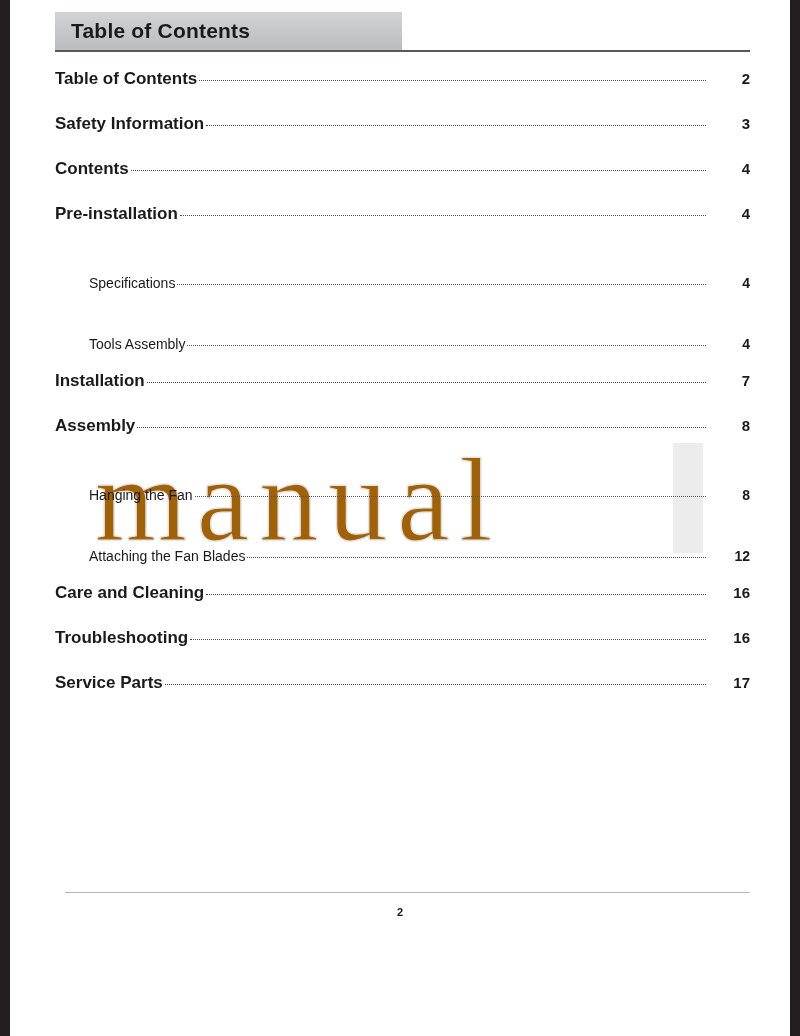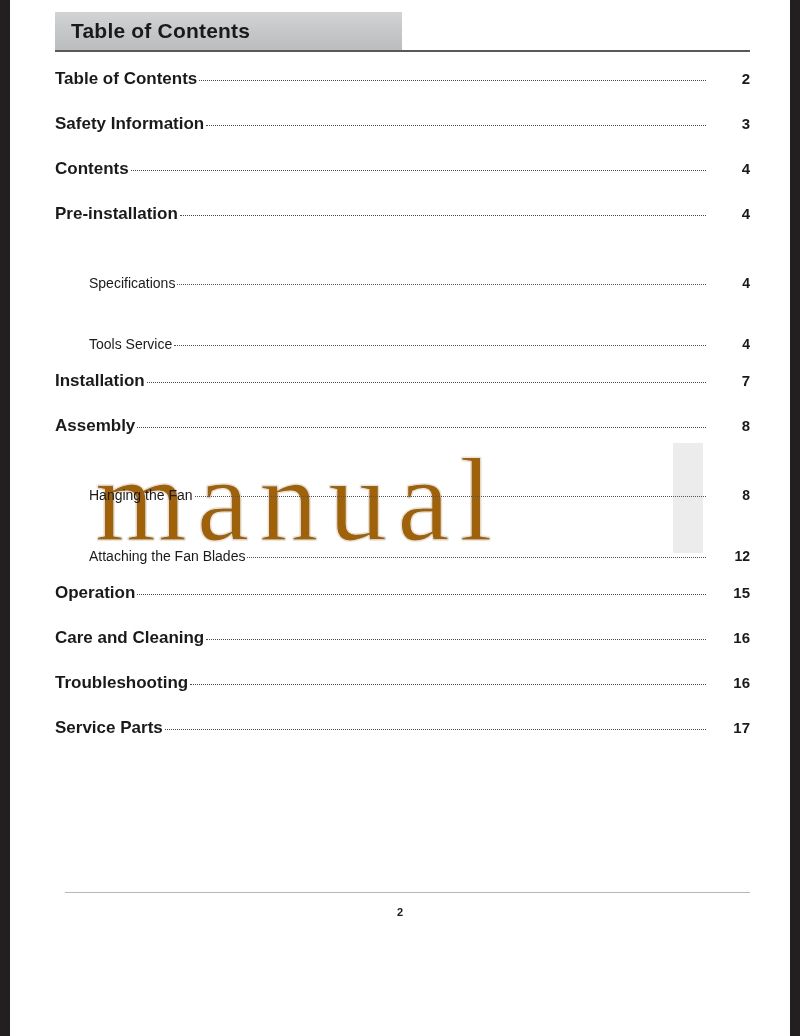--- a/index.html
+++ b/index.html
@@ -215,21 +215,21 @@
         <span class="label">Pre-installation</span>
         <span class="leader"></span>
         <span class="page-num">4</span>
       </div>
       <div class="toc-row lvl2">
         <span class="label">Specifications</span>
         <span class="leader"></span>
         <span class="page-num">4</span>
       </div>
       <div class="toc-row lvl2">
-        <span class="label">Tools Service</span>
+        <span class="label">Tools Assembly</span>
         <span class="leader"></span>
         <span class="page-num">4</span>
       </div>
       <div class="toc-row lvl1">
         <span class="label">Installation</span>
         <span class="leader"></span>
         <span class="page-num">7</span>
       </div>
       <div class="toc-row lvl1">
         <span class="label">Assembly</span>
@@ -238,25 +238,20 @@
       </div>
       <div class="toc-row lvl2">
         <span class="label">Hanging the Fan</span>
         <span class="leader"></span>
         <span class="page-num">8</span>
       </div>
       <div class="toc-row lvl2">
         <span class="label">Attaching the Fan Blades</span>
         <span class="leader"></span>
         <span class="page-num">12</span>
-      </div>
-      <div class="toc-row lvl1">
-        <span class="label">Operation</span>
-        <span class="leader"></span>
-        <span class="page-num">15</span>
       </div>
       <div class="toc-row lvl1">
         <span class="label">Care and Cleaning</span>
         <span class="leader"></span>
         <span class="page-num">16</span>
       </div>
       <div class="toc-row lvl1">
         <span class="label">Troubleshooting</span>
         <span class="leader"></span>
         <span class="page-num">16</span>

